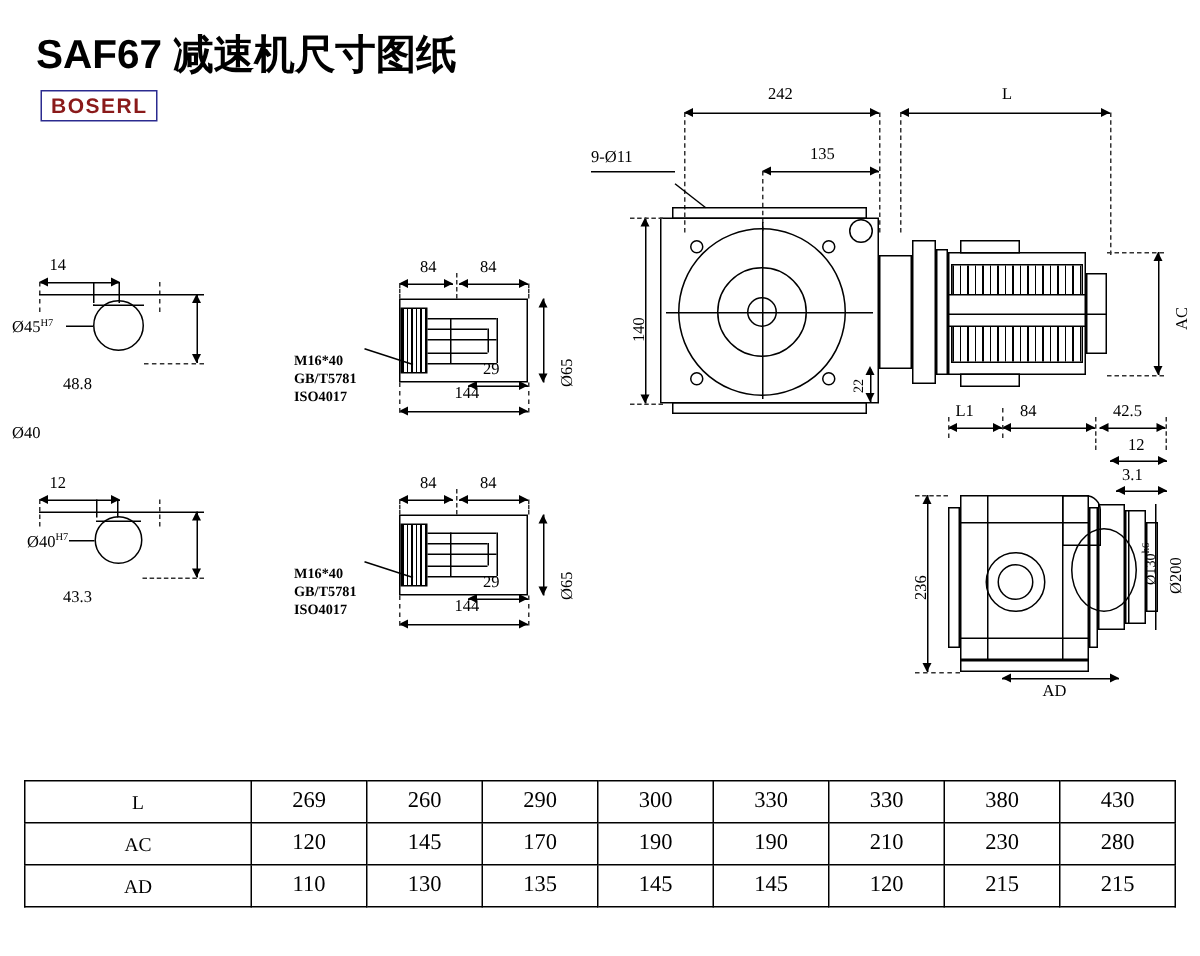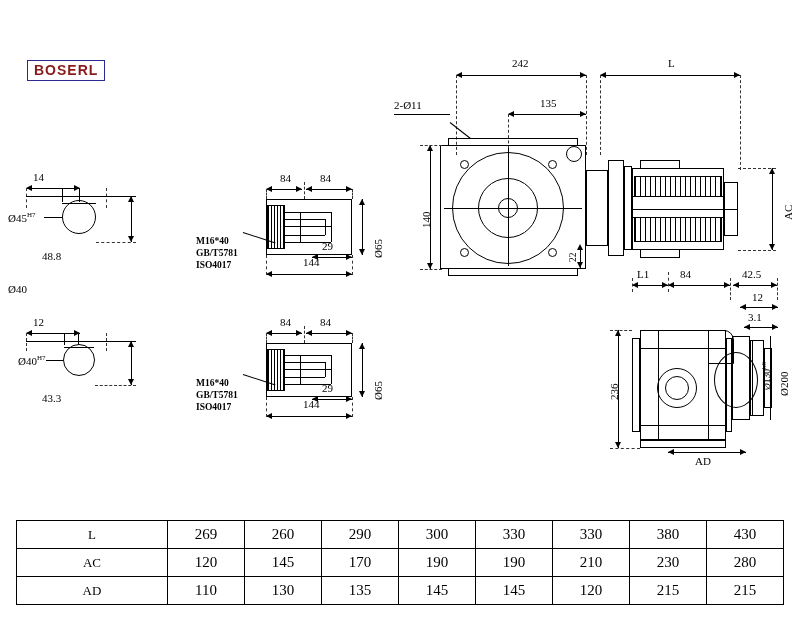--- a/index.html
+++ b/index.html
@@ -79,20 +79,21 @@
     font-size:13px;
     line-height:1.05;
   }
   table.spec tr.hdr td{font-size:15px;}
 </style>
 </head>
 <body>
 
 <div class="root">
 
+  <div class="title">SAF67 减速机尺寸图纸</div>
   <div class="logo">BOSERL</div>
 
   <div>
 
     <div class="lbl" style="left:33px;top:171px;">14</div>
     <div class="ln hl" style="left:26px;top:188px;width:54px;"></div>
     <div class="arw-l" style="left:26px;top:185px;"></div>
     <div class="arw-r" style="left:74px;top:185px;"></div>
     <div class="ln vl" style="left:62px;top:188px;height:14px;"></div>
     <div class="ln vl" style="left:79px;top:188px;height:14px;"></div>
@@ -247,21 +248,21 @@
     <div class="arw-r" style="left:734px;top:72px;"></div>
     <div class="dash-v" style="left:600px;top:75px;height:80px;"></div>
     <div class="dash-v" style="left:740px;top:75px;height:95px;"></div>
 
     <div class="lbl" style="left:540px;top:97px;">135</div>
     <div class="ln hl" style="left:508px;top:114px;width:78px;"></div>
     <div class="arw-l" style="left:508px;top:111px;"></div>
     <div class="arw-r" style="left:580px;top:111px;"></div>
     <div class="dash-v" style="left:508px;top:114px;height:40px;"></div>
 
-    <div class="lbl" style="left:394px;top:99px;">2-Ø11</div>
+    <div class="lbl" style="left:394px;top:99px;">9-Ø11</div>
     <div class="ln hl" style="left:394px;top:114px;width:56px;"></div>
     <div class="ln" style="left:450px;top:122px;width:26px;height:1px;transform:rotate(38deg);transform-origin:left center;"></div>
 
     <div class="box" style="left:440px;top:145px;width:146px;height:124px;"></div>
     <div class="box" style="left:448px;top:138px;width:130px;height:8px;"></div>
     <div class="box" style="left:448px;top:268px;width:130px;height:8px;"></div>
     <div class="circ" style="left:452px;top:152px;width:112px;height:112px;"></div>
     <div class="circ" style="left:478px;top:178px;width:60px;height:60px;"></div>
     <div class="circ" style="left:498px;top:198px;width:20px;height:20px;"></div>
     <div class="circ" style="left:460px;top:160px;width:9px;height:9px;"></div>

